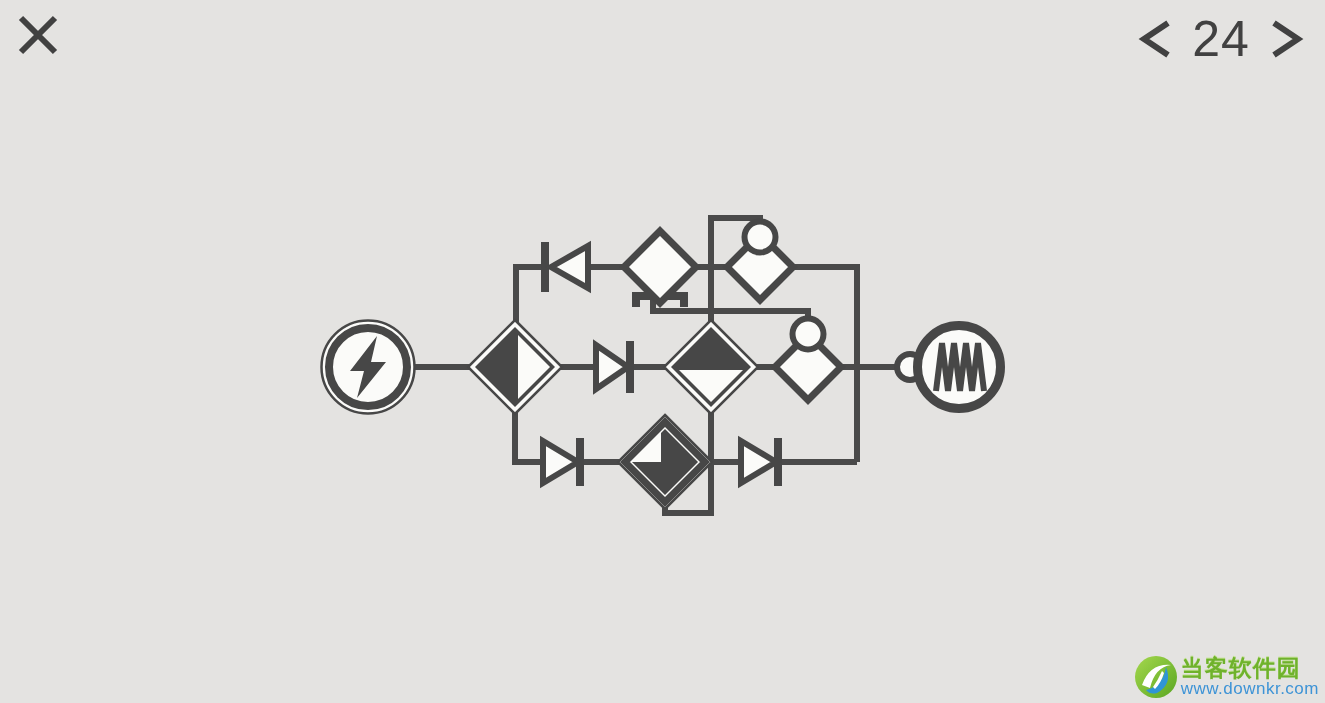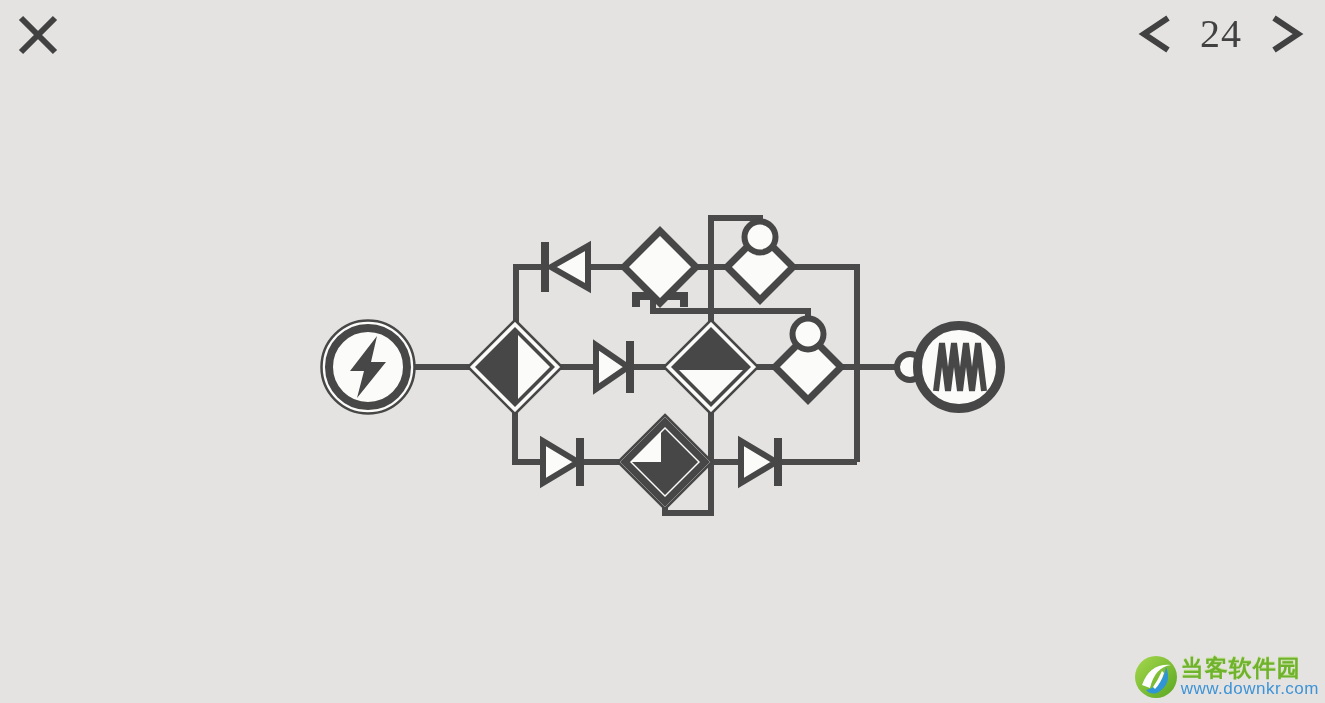--- a/index.html
+++ b/index.html
@@ -14,22 +14,22 @@
     position:absolute;left:16px;top:13px;width:44px;height:44px;
     background:none;border:none;padding:0;cursor:pointer;
   }
   .level-nav{
     position:absolute;right:20px;top:10px;
     display:flex;align-items:center;gap:16px;
   }
   .nav-arrow{background:none;border:none;padding:0;cursor:pointer;width:36px;height:40px;}
   .level-number{
     min-width:64px;text-align:center;
-    font-size:40px;color:#414141;
-    font-family:Liberation Serif, serif;
+    font-size:50px;color:#414141;
+    font-family:Liberation Sans, sans-serif;
     letter-spacing:1px;
     user-select:none;
   }
   .board{position:absolute;left:0;top:0;}
   .watermark{
     position:absolute;right:6px;bottom:3px;
     display:flex;align-items:center;gap:2px;
   }
   .wm-text{display:flex;flex-direction:column;line-height:1.05;}
   .wm-name{

